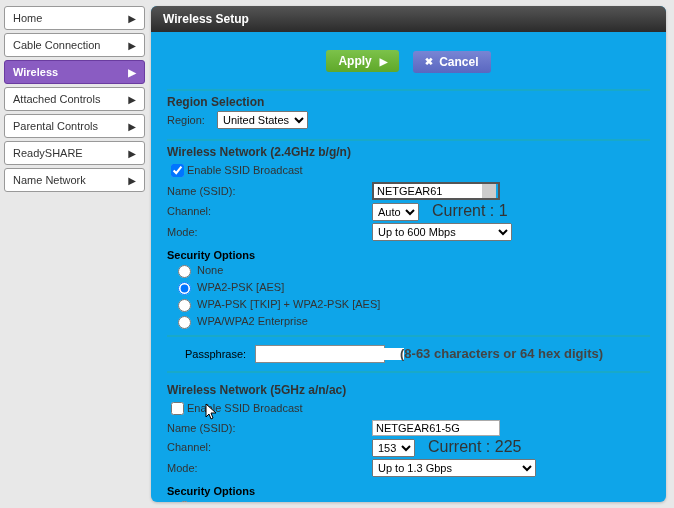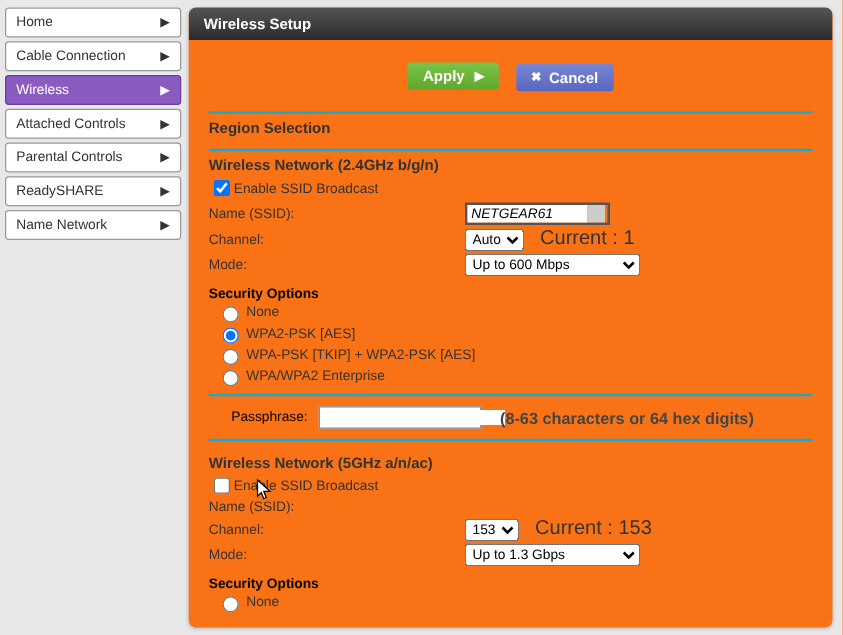--- a/index.html
+++ b/index.html
@@ -33,34 +33,34 @@
     justify-content: space-between;
     align-items: center;
     cursor: pointer;
     font-size: 11px;
     color: #333;
   }
   .nav-item.active {
     background: #8a5cc2;
     color: #fff;
     border-color: #6a3ca0;
-    font-weight: normal;
+    font-weight: bold;
     justify-content: space-between;
   }
   .nav-item .arrow {
     font-size: 10px;
     color: #333;
   }
   .nav-item.active .arrow { color: #fff; }
 
   
   .main {
     flex: 1;
     margin: 6px 8px 6px 6px;
-    background: #f97316;
+    background: #0ea5e9;
     border-radius: 6px;
     overflow: hidden;
     box-shadow: 0 1px 3px rgba(0,0,0,.2);
     display: flex;
     flex-direction: column;
   }
   .titlebar {
     background: linear-gradient(#555,#2b2b2b);
     color: #fff;
     font-weight: bold;
@@ -125,21 +125,21 @@
   .row .val { flex: 1; }
   .ssid-input {
     width: 132px;
     border: 2px solid #555;
     padding: 1px 3px;
     font-size: 11px;
     background: #fff;
   }
   .ssid-input.disabled { border: 1px solid #aaa; }
   .ssid-wrap { display:inline-flex; align-items:center; border:2px solid #555;}
-  .ssid-wrap input { border:none; outline:none; width:96px; font-size:11px; padding:1px 3px;font-style:italic;}
+  .ssid-wrap input { border:none; outline:none; width:108px; font-size:11px; padding:1px 3px;}
   .ssid-kb { width:14px; height:14px; background:#ccc; display:inline-block; margin-right:2px;}
   select {
     font-size: 11px;
     padding: 1px;
   }
   .inline-info { margin-left: 10px; font-size: 16px; color:#333;}
   .sub {
     font-weight: bold;
     font-size: 11px;
     margin-top: 8px;
@@ -214,20 +214,26 @@
     <div class="titlebar">Wireless Setup</div>
 
     <div class="toolbar">
       <button class="btn btn-apply">Apply</button>
       <button class="btn btn-cancel">Cancel</button>
     </div>
 
     <div class="content">
 
       <div class="section-head first-section">Region Selection</div>
+      <div class="row">
+        <span class="lbl" style="width:50px">Region:</span>
+        <select>
+          <option>United States</option>
+        </select>
+      </div>
 
       <div class="section-head">Wireless Network (2.4GHz b/g/n)</div>
       <div class="row">
         <input type="checkbox" checked="" style="">
         <span>Enable SSID Broadcast</span>
       </div>
       <div class="row">
         <span class="lbl">Name (SSID):</span>
         <span class="val">
           <span class="ssid-wrap">
@@ -280,32 +286,35 @@
       <div class="section-head" style="border-top:none; margin-top:6px;">Wireless Network (5GHz a/n/ac)</div>
       <div class="row cursor-holder">
         <input type="checkbox" style="">
         <span>Enable SSID Broadcast</span>
         <svg class="cursor" width="14" height="18" viewBox="0 0 14 18">
             <path d="M1 1 L1 14 L4 11 L6 16 L8 15 L6 10 L11 10 Z" fill="#fff" stroke="#000" stroke-width="1"></path>
           </svg>
       </div>
       <div class="row">
         <span class="lbl">Name (SSID):</span>
+        <span class="val">
+          <input type="text" class="ssid-input disabled" style="width: 128px;" value="NETGEAR61-5G">
+        </span>
       </div>
       <div class="row">
         <span class="lbl">Channel:</span>
         <span class="val">
           <select><option>153</option></select>
-          <span class="inline-info">Current :   153</span>
+          <span class="inline-info">Current :   225</span>
         </span>
       </div>
       <div class="row">
         <span class="lbl">Mode:</span>
         <span class="val">
-          <select style="width:140px"><option>Up to 1.3 Gbps</option></select>
+          <select style="width:164px"><option>Up to 1.3 Gbps</option></select>
         </span>
       </div>
 
       <div class="sub">Security Options</div>
       <div class="radio-row">
           <input type="radio" name="s5" style="">
           <span>None</span>
         </div>
 
     </div>

